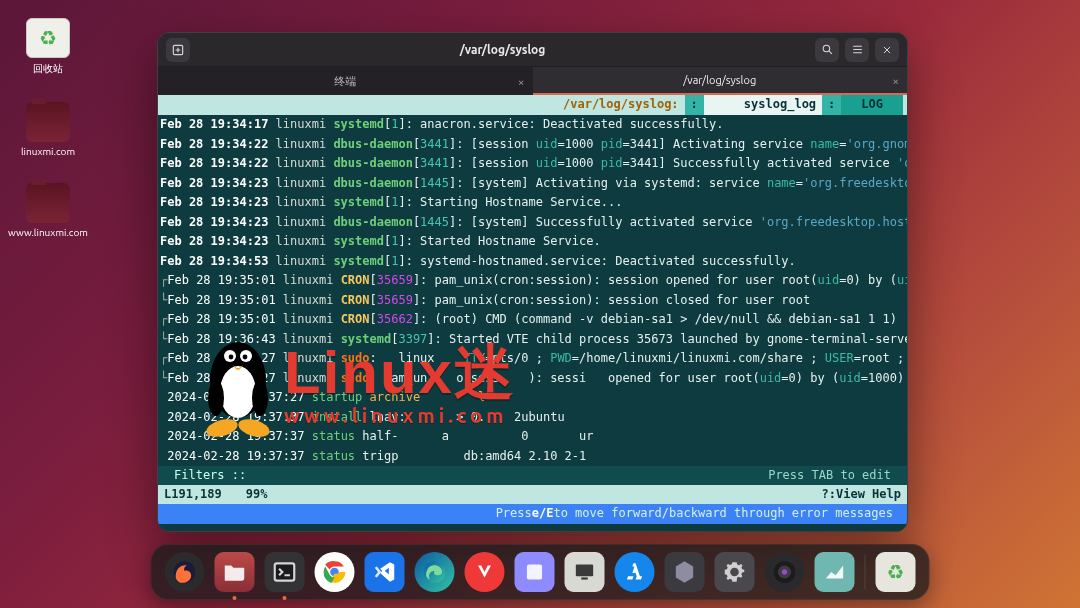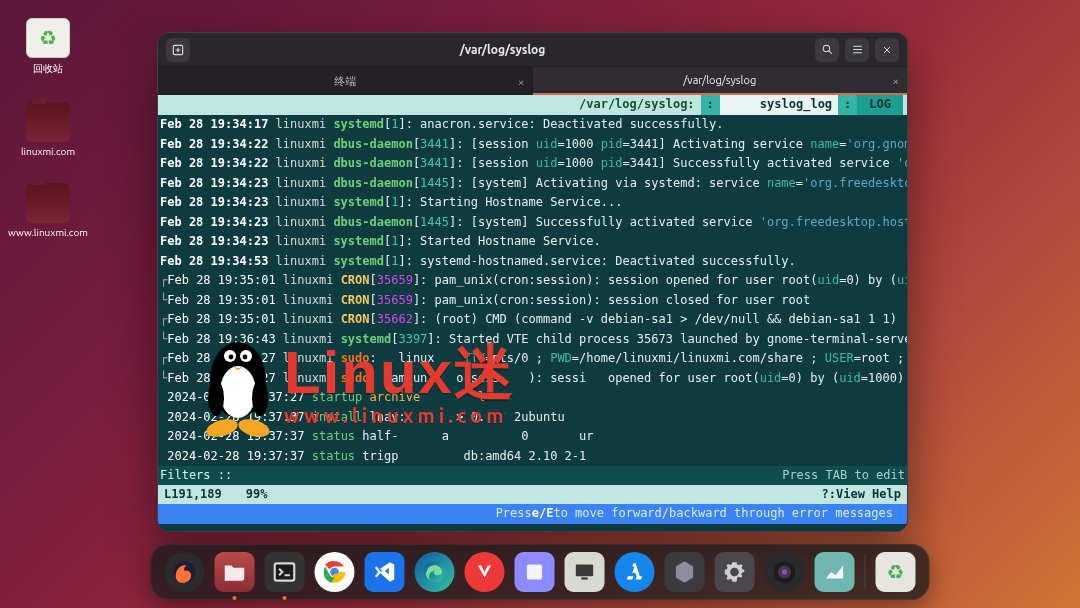--- a/index.html
+++ b/index.html
@@ -37,44 +37,44 @@
   .tab { flex:1; display:flex; align-items:center; justify-content:center; gap:8px; font-size:11px; color:#bdbabf; position:relative; cursor:pointer; }
   .tab .tx { position:absolute; right:8px; font-size:12px; color:#9b989e; cursor:pointer; }
   .tab.active { background:#2f2d31; border-bottom:2px solid #d66a53; color:#f0eef1; }
 
   
   .logarea { flex:1; background:#0d3b3f; font-family: "DejaVu Sans Mono","Consolas",monospace; font-size:12px; line-height:19.5px; color:#cfe; overflow:hidden; position:relative; }
   .topline { display:flex; background:#bfe6e0; color:#0a3236; height:20px; align-items:center; padding:0 4px 0 6px; font-weight:bold; }
   .topline .tl-left { flex:0 0 auto; }
   .topline .tl-right { margin-left:auto; display:flex; align-items:center; height:100%; }
   .pill { padding:0 6px; height:100%; display:flex; align-items:center; }
-  .pill.path { background:#bfe6e0; color:#14532d; }
+  .pill.path { background:#bfe6e0; color:#a16207; }
   .pill.cursor { background:#34b4a6; color:#0a3236; }
   .pill.name { background:#e9f5f2; color:#0a3236; padding-left:40px; }
-  .pill.log { background:#1aa092; color:#03302d; padding:0 12px; }
+  .pill.log { background:#1aa092; color:#03302d; padding:0 20px; }
 
   .loglines { padding: 0 2px; white-space: pre; }
   .ll { display:block; height:19.5px; }
   .b { font-weight:bold; }
   .ts { color:#ffffff; }
   .host { color:#d6dbd6; }
   .svc-systemd { color:#6fd07a; font-weight:bold; }
   .svc-dbus { color:#6fd07a; font-weight:bold; }
   .svc-cron { color:#f6c85f; font-weight:bold; }
   .svc-sudo { color:#f97316; font-weight:bold; }
   .pid { color:#45c6b0; }
   .pidy { color:#d946ef; }
   .txt { color:#e5efef; }
   .key { color:#3bbba3; }
   .str { color:#5aa8c7; }
   .dim { color:#9bb1b0; }
   .cmd { color:#6fd07a; }
   .mark { color:#efb84f; }
 
-  .statusbar1 { background:#104b4d; color:#cfe; padding:0 2px; height:19px; display:flex; align-items:center; font-family:monospace; font-size:12px; justify-content:space-between; }
+  .statusbar1 { background:#104b4d; color:#cfe; padding:0 16px; height:19px; display:flex; align-items:center; font-family:monospace; font-size:12px; justify-content:space-between; }
   .statusbar1 .right { color:#9fd4cc; }
   .statusbar2 { background:#bfe6e0; color:#0a3236; padding:0 6px; height:19px; display:flex; align-items:center; font-family:monospace; font-size:12px; font-weight:bold; }
   .statusbar2 .mid { margin-left:auto; }
   .statusbar3 { background:#3b82f6; color:#d7efec; padding:0 14px; height:20px; display:flex; align-items:center; justify-content:flex-end; font-family:monospace; font-size:12px; }
   .statusbar3 .bk { font-weight:bold; color:#fff; }
 
   
   .watermark { position:absolute; left:188px; top:320px; display:flex; align-items:center; pointer-events:none; }
   .tux { width:100px; height:120px; }
   .wm-stack { display:flex; flex-direction:column; margin-left:-4px; }

